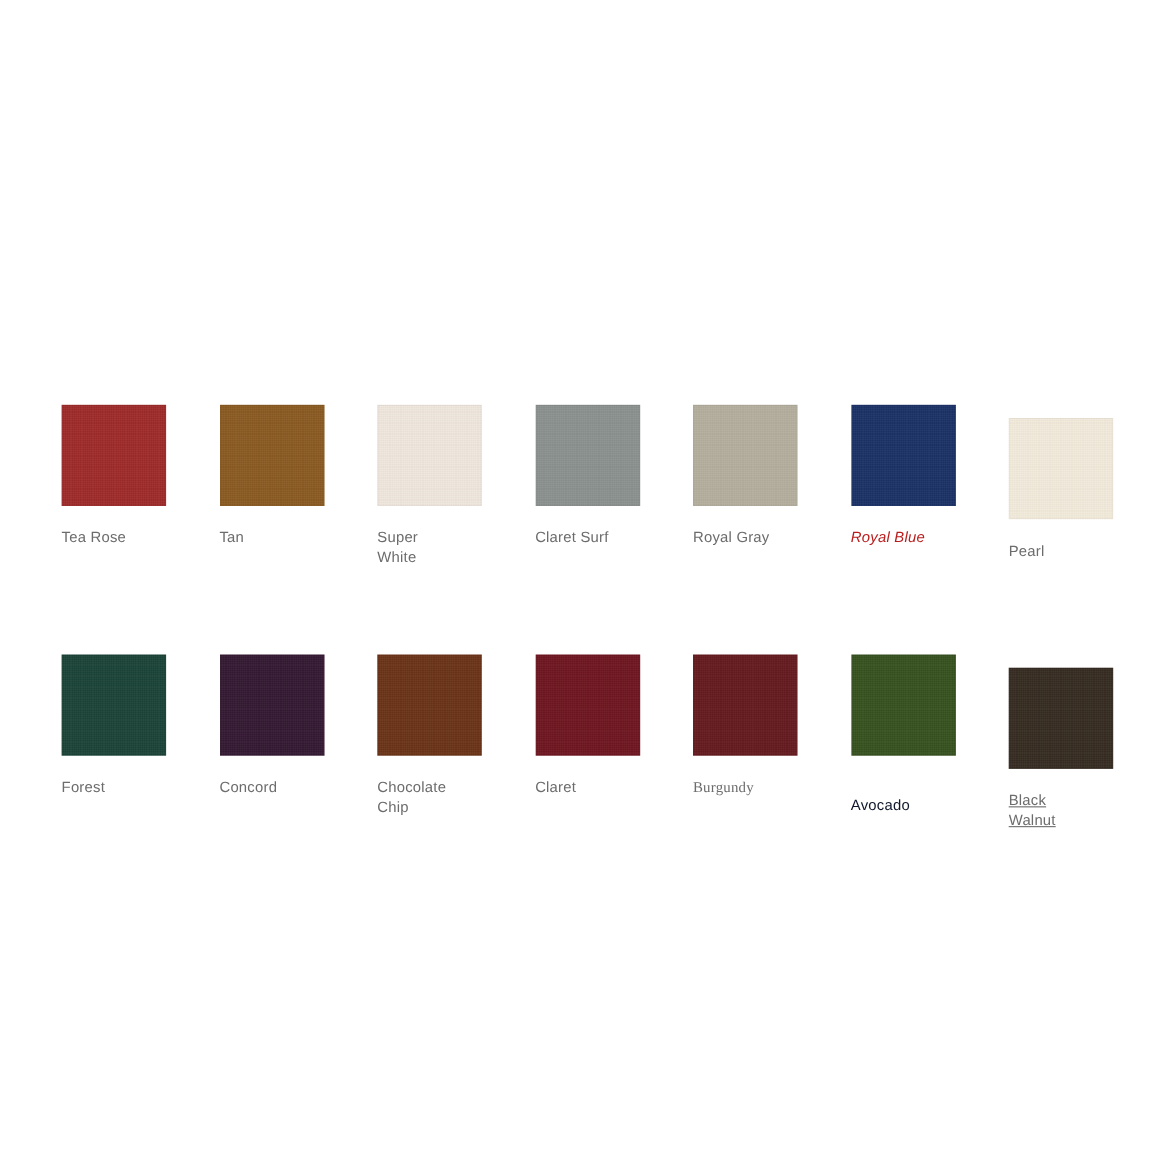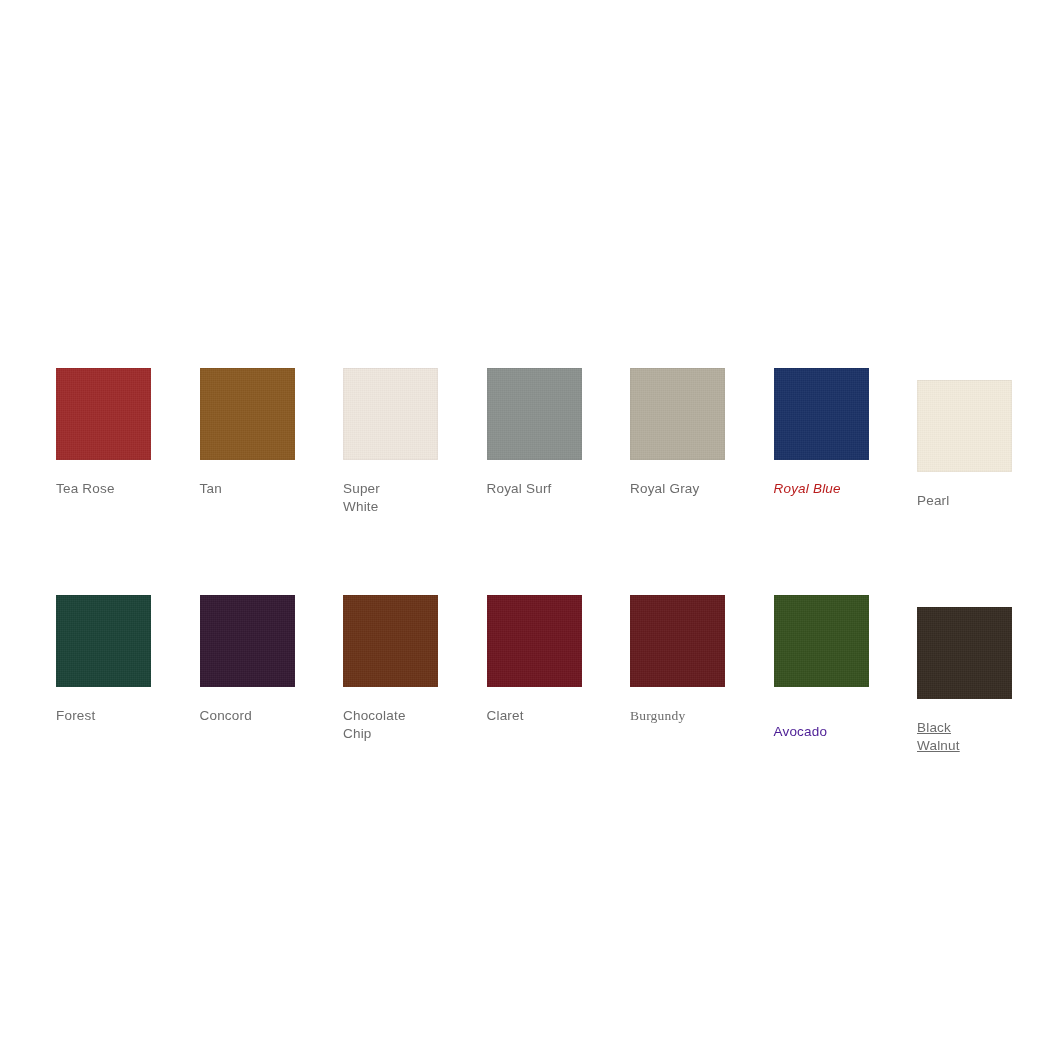--- a/index.html
+++ b/index.html
@@ -92,21 +92,21 @@
     <div class="swatch-cell">
       <span class="swatch-chip" style="background-color: rgb(138, 90, 34);"></span>
       <span class="swatch-label" style="color: rgb(108, 108, 108);">Tan</span>
     </div>
     <div class="swatch-cell">
       <span class="swatch-chip" style="background-color: rgb(239, 231, 222);"></span>
       <span class="swatch-label" style="color: rgb(108, 108, 108);">Super White</span>
     </div>
     <div class="swatch-cell">
       <span class="swatch-chip" style="background-color: rgb(139, 145, 142);"></span>
-      <span class="swatch-label" style="color: rgb(108, 108, 108);">Royal Surf</span>
+      <span class="swatch-label" style="color: rgb(108, 108, 108);">Claret Surf</span>
     </div>
     <div class="swatch-cell">
       <span class="swatch-chip" style="background-color: rgb(180, 174, 158);"></span>
       <span class="swatch-label" style="color: rgb(108, 108, 108);">Royal Gray</span>
     </div>
     <div class="swatch-cell">
       <span class="swatch-chip" style="background-color: rgb(27, 50, 102);"></span>
       <span class="swatch-label" style="color: #b91c1c; font-style: italic;">Royal Blue</span>
     </div>
     <div class="swatch-cell">
@@ -131,21 +131,21 @@
     <div class="swatch-cell">
       <span class="swatch-chip" style="background-color: rgb(110, 22, 32);"></span>
       <span class="swatch-label" style="color: rgb(108, 108, 108);">Claret</span>
     </div>
     <div class="swatch-cell">
       <span class="swatch-chip" style="background-color: rgb(100, 27, 30);"></span>
       <span class="swatch-label" style="color: rgb(108, 108, 108); font-family: Liberation Serif, serif;">Burgundy</span>
     </div>
     <div class="swatch-cell">
       <span class="swatch-chip" style="background-color: rgb(54, 81, 31);"></span>
-      <span class="swatch-label" style="color: #4c1d95; margin-top: 36px;">Avocado</span>
+      <span class="swatch-label" style="color: #0f172a; margin-top: 36px;">Avocado</span>
     </div>
     <div class="swatch-cell">
       <span class="swatch-chip" style="background-color: rgb(54, 44, 34);"></span>
       <span class="swatch-label" style="color: rgb(108, 108, 108); text-decoration: underline;">Black Walnut</span>
     </div>
   </div>
 
 </div>
 
 </body></html>

